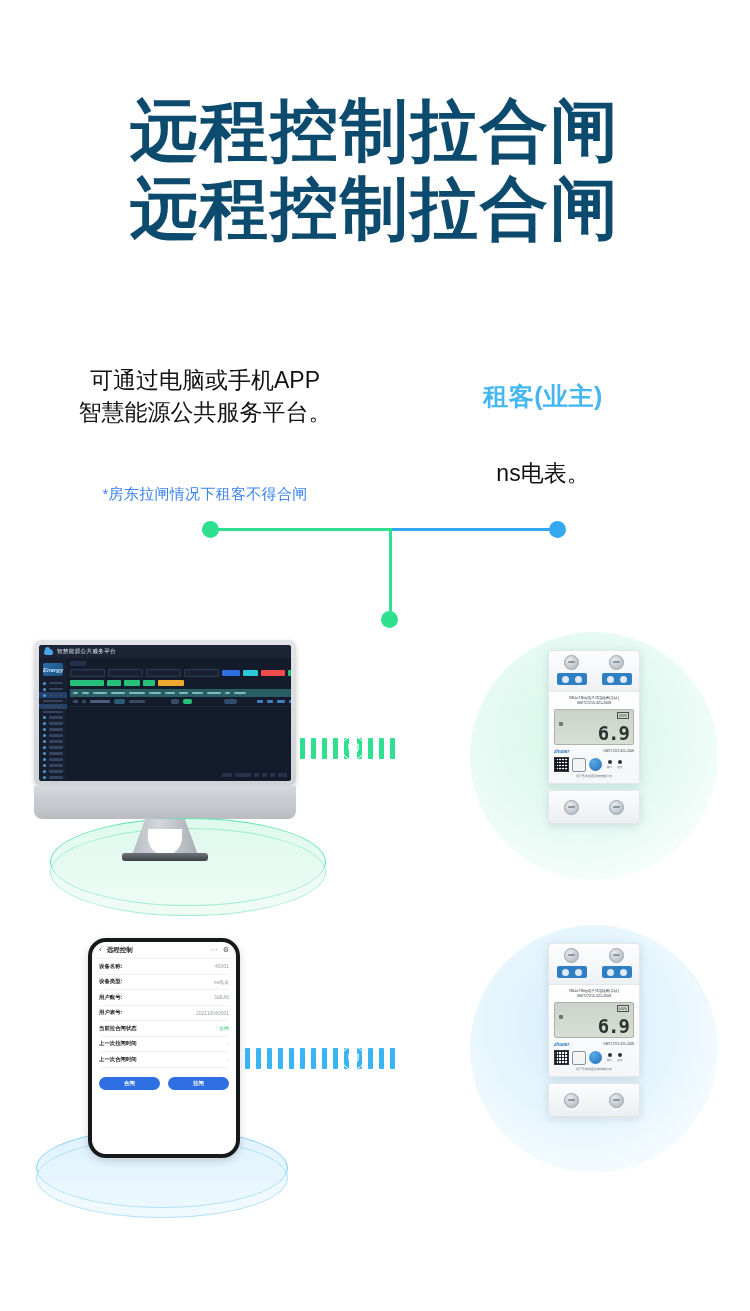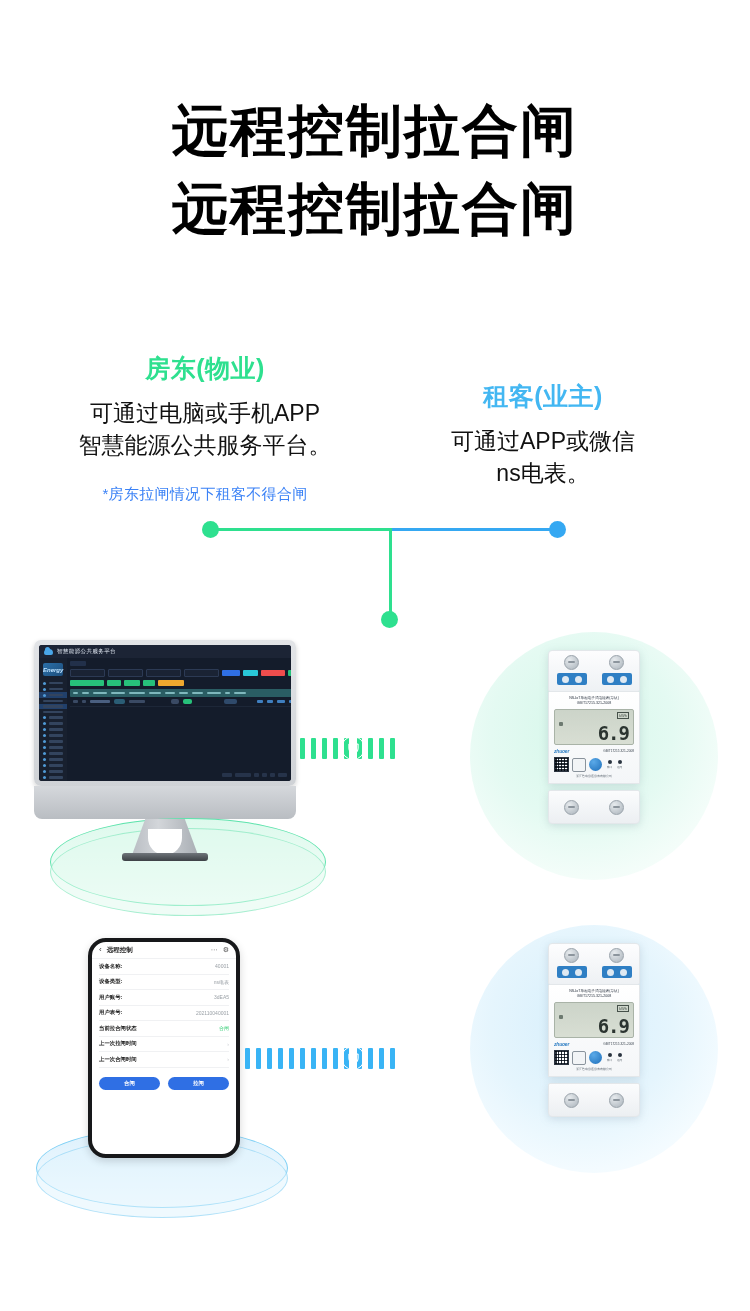--- a/index.html
+++ b/index.html
@@ -5,21 +5,21 @@
   html,body{margin:0;padding:0;}
   body{
     width:750px;height:1311px;background:#ffffff;position:relative;overflow:hidden;
     font-family:"Liberation Sans","DejaVu Sans",sans-serif;color:#111;
   }
   .stage{position:absolute;inset:0;}
 
   
   .headline{position:absolute;left:0;top:92px;width:750px;text-align:center;}
   .headline .ln{
-    font-size:56px;line-height:78px;font-weight:700;letter-spacing:2px;color:#000000;
+    font-size:68px;line-height:78px;font-weight:700;letter-spacing:2px;color:#0c4a6e;
     font-family:"DejaVu Sans","Liberation Sans",sans-serif;
   }
 
   
   .cols{position:absolute;left:0;top:352px;width:750px;}
   .col{position:absolute;top:0;text-align:center;}
   .col-left{left:40px;width:330px;}
   .col-right{left:378px;width:330px;margin-top:28px;}
   .col h3{margin:0;font-size:25px;font-weight:700;letter-spacing:.5px;}
   .col-left h3{color:#2ee08f;}
@@ -183,30 +183,29 @@
 
 <div class="stage">
 
   <div class="headline">
     <div class="ln">远程控制拉合闸</div>
     <div class="ln">远程控制拉合闸</div>
   </div>
 
   <div class="cols">
     <div class="col col-left">
-      <h3>房东(物业)</h3>
       <p>
         <span>可通过电脑或手机APP</span><br>
         <span>智慧能源公共服务平台。</span>
       </p>
     </div>
     <div class="col col-right">
       <h3>租客(业主)</h3>
       <p>
-        <span>可通过APP或微信</span><br>
+        <br>
         <span>ns电表。</span>
       </p>
     </div>
     <div class="footnote">*房东拉闸情况下租客不得合闸</div>
   </div>
 
   <div class="conn">
     <div class="hline h-green"></div>
     <div class="hline h-blue"></div>
     <div class="vline"></div>

